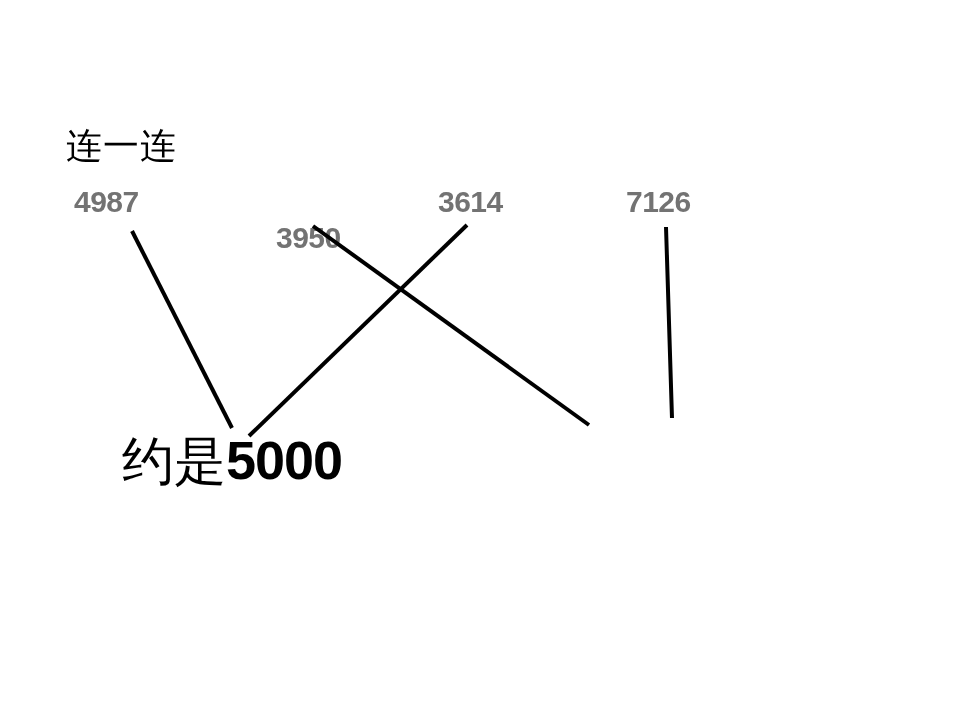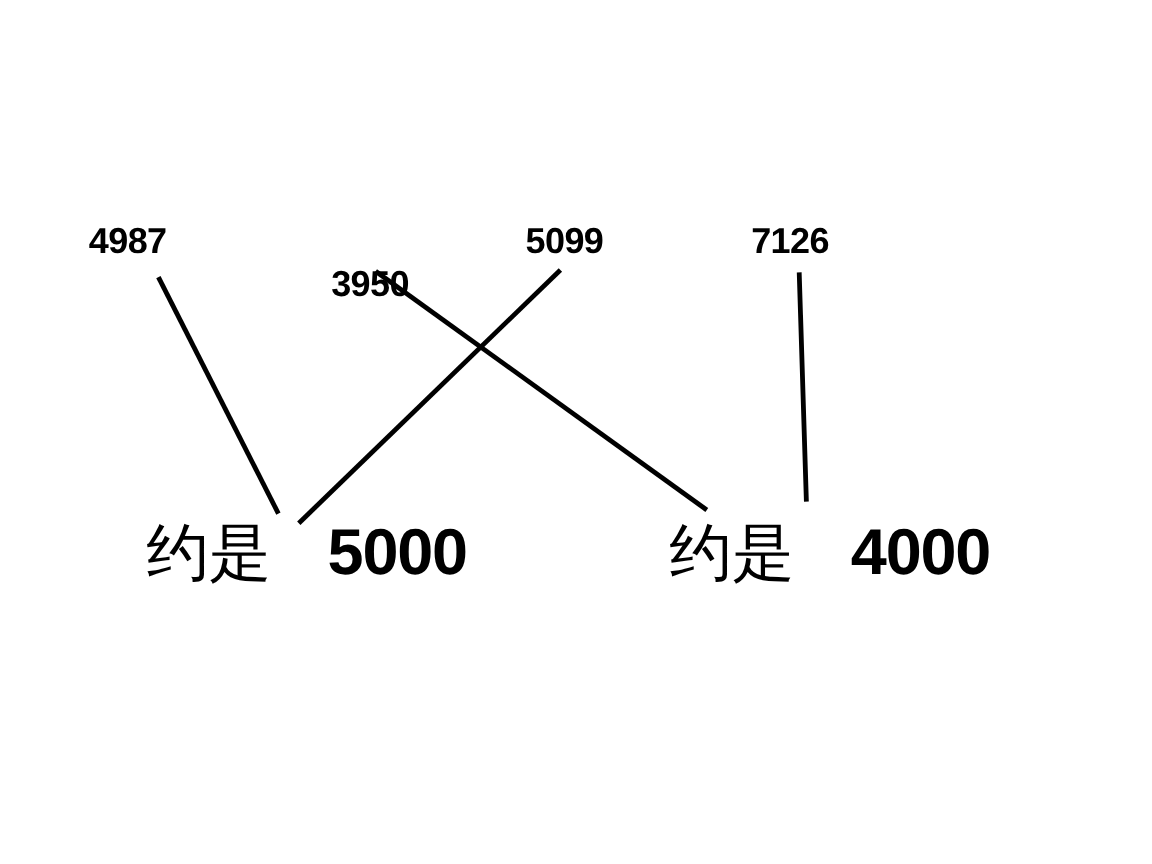--- a/index.html
+++ b/index.html
@@ -30,21 +30,21 @@
     white-space: nowrap;
   }
   
   .top-number {
     position: absolute;
     top: 186px;
     font-family: "Liberation Sans", "DejaVu Sans", sans-serif;
     font-size: 30px;
     line-height: 32px;
     font-weight: 700;
-    color: #000000;
+    color: #737373;
     letter-spacing: -0.5px;
     white-space: nowrap;
   }
   #num-0 { left: 74px; }
   #num-1 { left: 276px; margin-top: 36px; }
   #num-2 { left: 438px; }
   #num-3 { left: 626px; }
 
   
   .answer {
@@ -61,50 +61,47 @@
     font-size: 52px;
     font-weight: 400;
     vertical-align: baseline;
   }
   .answer .val {
     font-family: "Liberation Sans", "DejaVu Sans", sans-serif;
     font-size: 54px;
     font-weight: 700;
     vertical-align: baseline;
     letter-spacing: -1px;
-    margin-left: 47px;
   }
   
   #connectors {
     position: absolute;
     left: 0;
     top: 0;
     width: 960px;
     height: 720px;
     pointer-events: none;
   }
 </style>
 </head>
 <body>
 
 <div id="slide">
 
+  <div id="title">连一连</div>
 
   <div class="top-number" id="num-0">4987</div>
   <div class="top-number" id="num-1">3950</div>
-  <div class="top-number" id="num-2">5099</div>
+  <div class="top-number" id="num-2">3614</div>
   <div class="top-number" id="num-3">7126</div>
 
   <div class="answer" id="answer-0">
     <span class="cn">约是</span><span class="val">5000</span>
   </div>
 
-  <div class="answer" id="answer-1">
-    <span class="cn">约是</span><span class="val">4000</span>
-  </div>
 
   <svg id="connectors" viewBox="0 0 960 720">
     <line x1="132" y1="231" x2="232" y2="428" stroke="#000000" stroke-width="4" stroke-linecap="butt"></line>
     <line x1="313" y1="226" x2="589" y2="425" stroke="#000000" stroke-width="4" stroke-linecap="butt"></line>
     <line x1="467" y1="225" x2="249" y2="436" stroke="#000000" stroke-width="4" stroke-linecap="butt"></line>
     <line x1="666" y1="227" x2="672" y2="418" stroke="#000000" stroke-width="4" stroke-linecap="butt"></line>
   </svg>
 
 </div>
 

